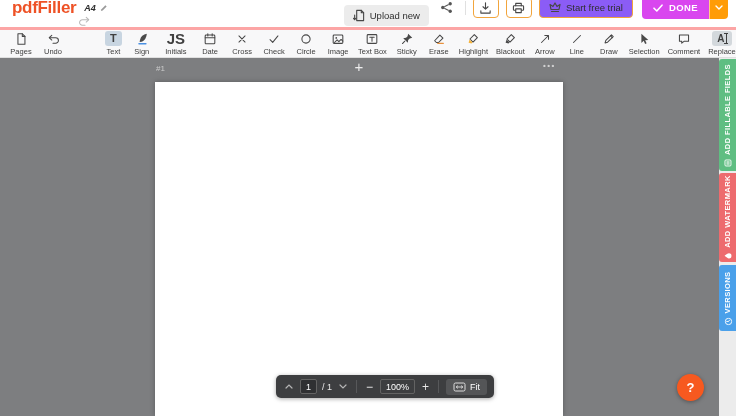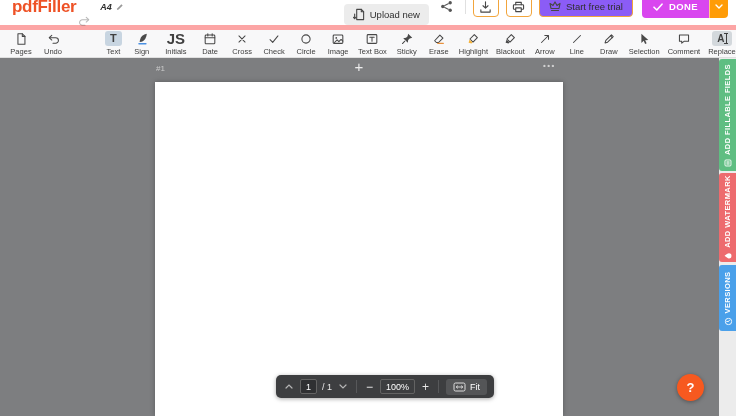--- a/index.html
+++ b/index.html
@@ -2,23 +2,23 @@
 <html><head>
 <meta charset="utf-8">
 <style>
   * { box-sizing: border-box; margin: 0; padding: 0; }
   html,body { width:736px; height:416px; overflow:hidden; }
   body { font-family:"Liberation Sans", sans-serif; background:#7d7e80; }
   svg { display:block; }
   .sg { stroke:#474747; stroke-width:1.2; fill:none; stroke-linecap:round; stroke-linejoin:round; }
 
   
-  .header { height:30px; background:#fff; display:flex; align-items:center; padding:0 8px 12px 12px; border-bottom:5px solid #fca5a5; }
+  .header { height:30px; background:#fff; display:flex; align-items:center; padding:0 8px 12px 12px; border-bottom:3px solid #fca5a5; }
   .logo { font-size:17px; font-weight:800; color:#ee5226; letter-spacing:-0.3px; line-height:1; }
-  .docinfo { margin-left:24px; display:flex; flex-direction:column; gap:6px;font-style:italic; }
+  .docinfo { margin-left:8px; display:flex; flex-direction:column; gap:6px;font-style:italic; }
   .docrow1 { display:flex; align-items:center; gap:4px; font-size:9px; font-weight:700; color:#2e2e2e; }
   .docrow2 { display:flex; align-items:center; gap:4px; font-size:8px; color:#9a9a9a; }
   .mydocs { color:#3f86f5; cursor:pointer; }
   .hdr-right { margin-left:auto; display:flex; align-items:center; gap:7px; }
   .btn-gray { height:21px; background:#ececec; border-radius:4px; display:flex; align-items:center; gap:5px; padding:0 9px; font-size:9.5px; color:#2f2f2f; cursor:pointer;margin-top:16px; }
   .iconbtn-plain { width:22px; height:21px; display:flex; align-items:center; justify-content:center; cursor:pointer; }
   .vdiv { width:1px; height:14px; background:#e0e0e0; }
   .iconbtn-orange { width:26px; height:21px; border:1px solid #f2a53c; border-radius:4px; background:#fff; display:flex; align-items:center; justify-content:center; cursor:pointer; }
   .btn-outline { height:21px; border:1px solid #f2a53c; border-radius:4px; background:#8b5cf6; display:flex; align-items:center; gap:5px; padding:0 9px; font-size:9.5px; color:#2f2f2f; cursor:pointer; }
   .done-group { display:flex; height:22px; border-radius:4px; overflow:hidden; margin-left:2px; }

